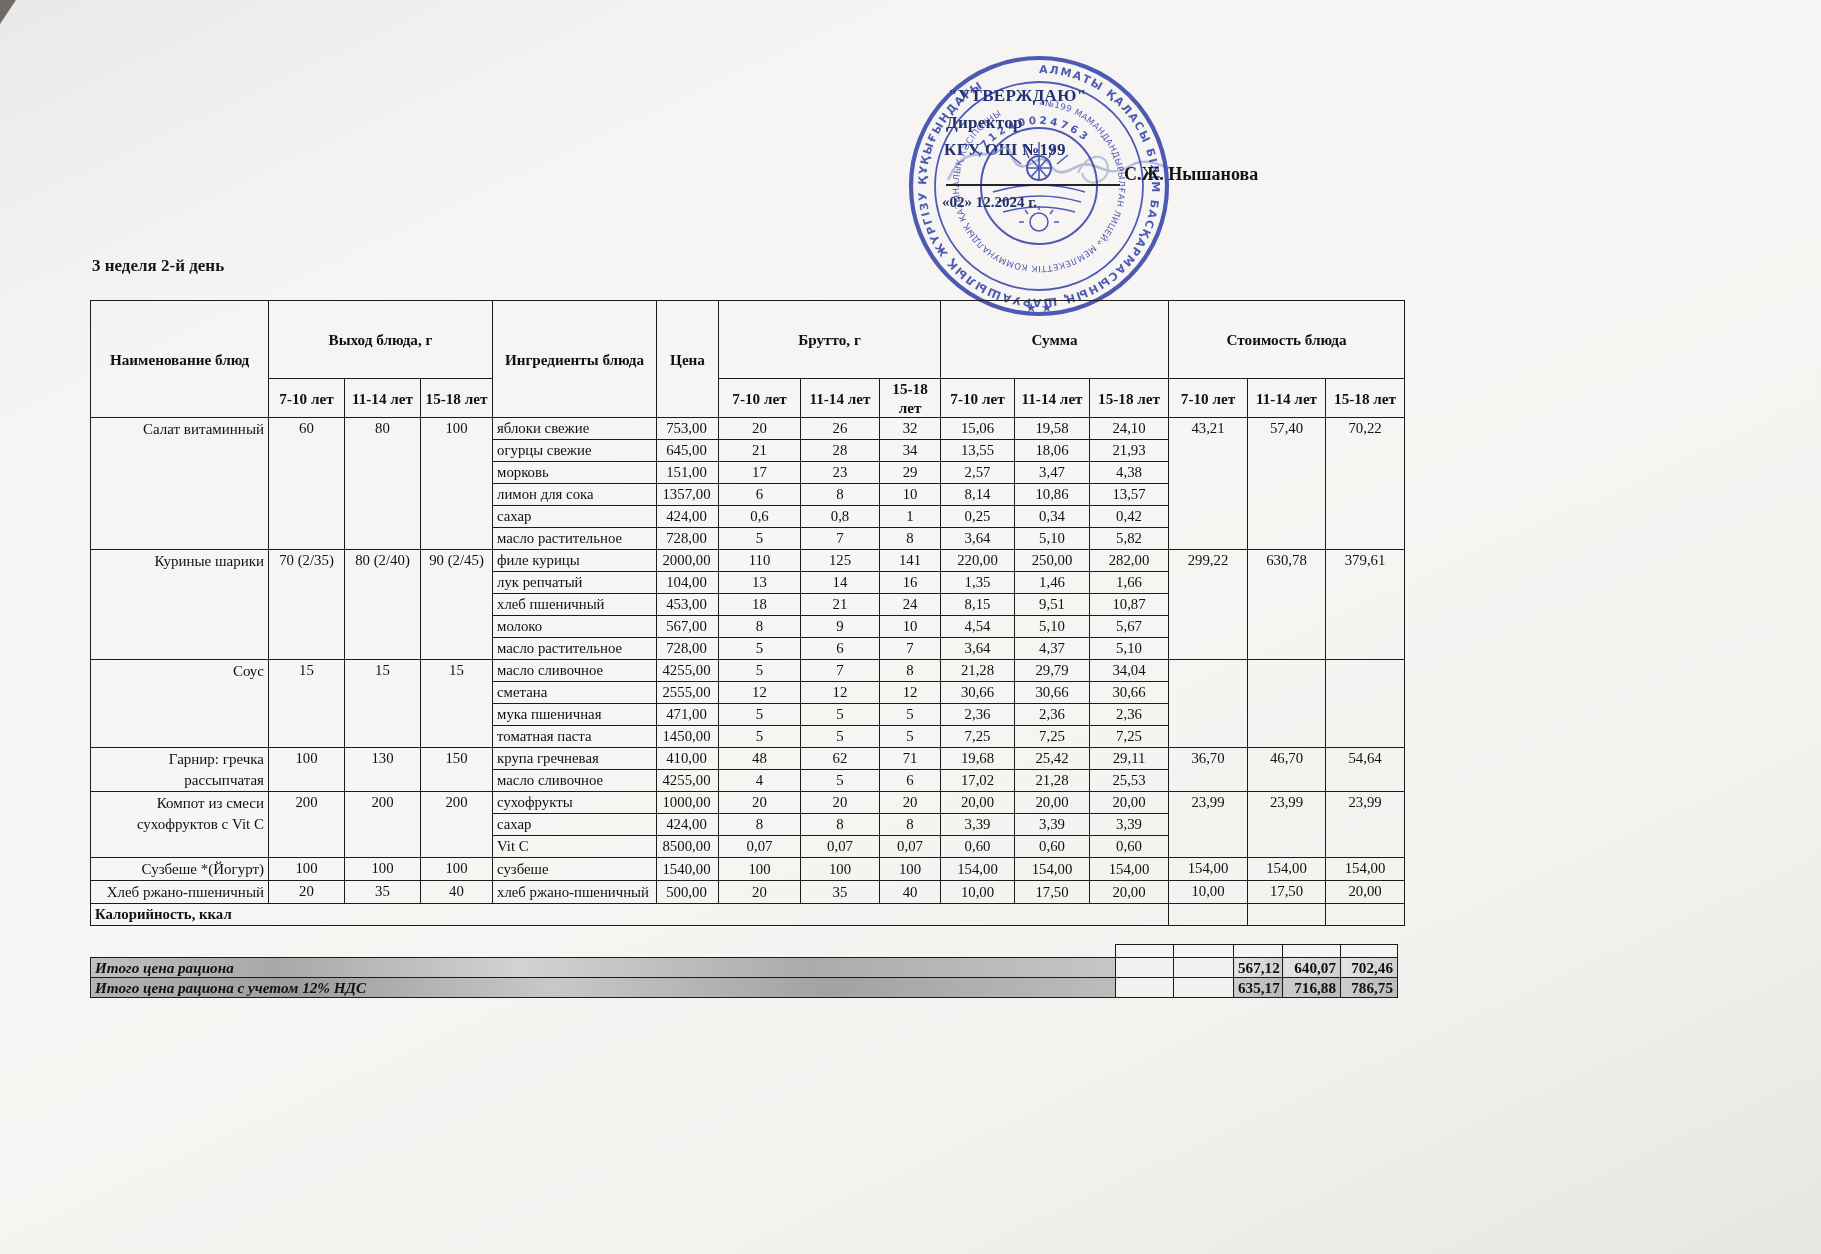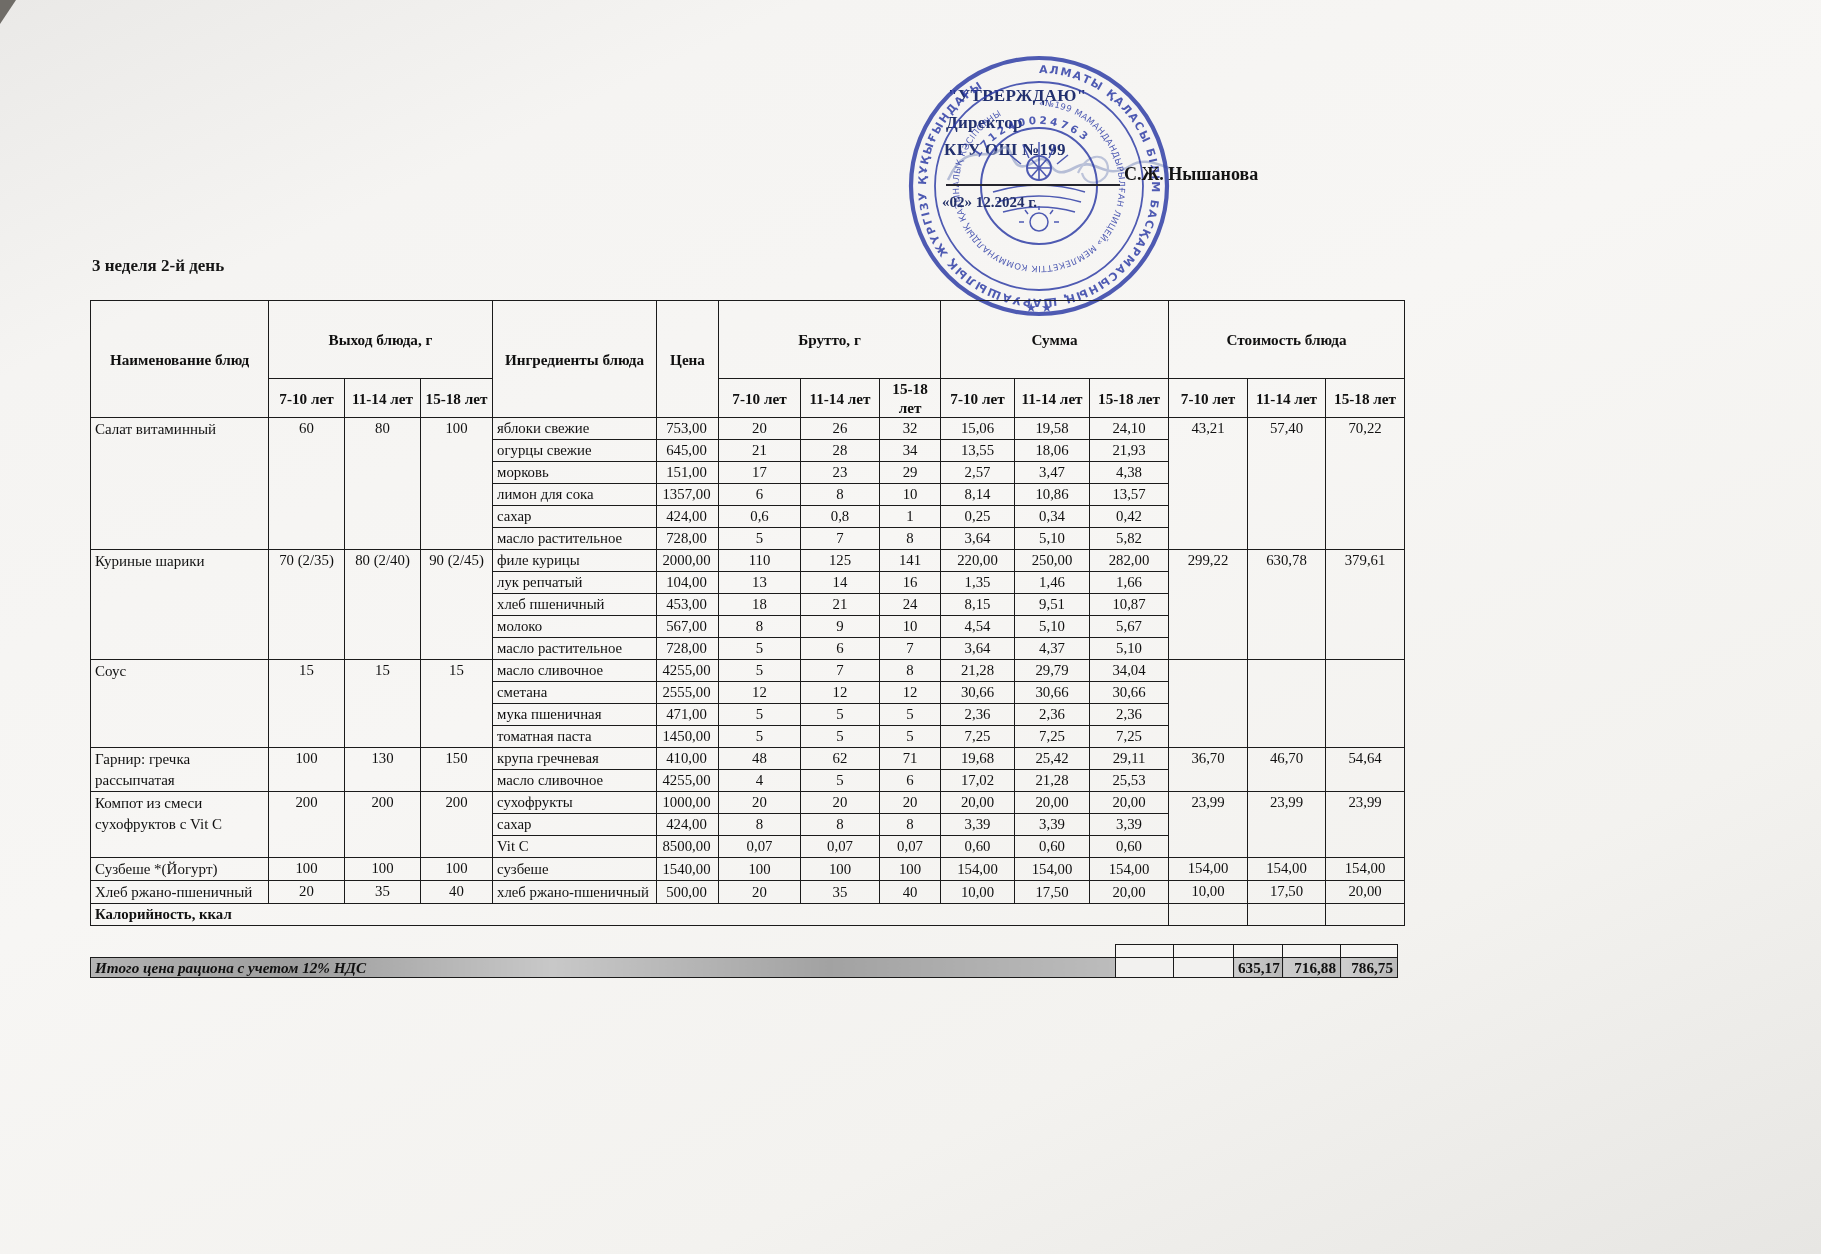--- a/index.html
+++ b/index.html
@@ -28,21 +28,21 @@
 
   
   .menu-table{ position:absolute; left:90px; top:300px; width:1314px; border-collapse:collapse; table-layout:fixed; }
   .menu-table th, .menu-table td{
     border:1.6px solid #1b1b1b; color:#101010; font-size:14.8px;
     padding:0 4px; overflow:hidden; white-space:nowrap; line-height:1.25;
   }
   .menu-table thead th{ font-weight:bold; text-align:center; vertical-align:middle; font-size:15.2px; white-space:normal; }
   .hrow1{ height:78px; } .hrow2{ height:37px; }
   .menu-table tbody td{ height:22px; }
-  td.dish-name{ vertical-align:top; text-align:left; white-space:normal; font-size:15px; line-height:1.4; padding-top:1px;margin-left:48px; }
+  td.dish-name{ vertical-align:top; text-align:right; white-space:normal; font-size:15px; line-height:1.4; padding-top:1px;margin-left:48px; }
   td.yield{ vertical-align:top; text-align:center; padding-top:1px; }
   td.ingredient{ text-align:left; }
   td.price{ text-align:center; padding-right:6px; }
   td.num{ text-align:center; }
   td.cost{ vertical-align:top; text-align:center; padding-top:1px;margin-left:48px; }
   td.calories{ font-weight:bold; text-align:left; height:23px; }
 
   
   .totals-table{ position:absolute; left:90px; top:944px; width:1307px; border-collapse:collapse; table-layout:fixed; }
   .totals-table td{ border:1.6px solid #1b1b1b; height:20px; font-size:15.2px; color:#101010; padding:0 4px; overflow:hidden; white-space:nowrap; }
@@ -447,20 +447,28 @@
     </colgroup>
     <tbody>
         <tr class="t-spacer">
       <td class="nb"></td>
       <td></td>
       <td></td>
       <td></td>
       <td></td>
       <td></td>
     </tr>
+    <tr class="t1">
+      <td class="t-label">Итого цена рациона</td>
+      <td class="t-empty"></td>
+      <td class="t-empty"></td>
+      <td class="t-val">567,12</td>
+      <td class="t-val">640,07</td>
+      <td class="t-val">702,46</td>
+    </tr>
     <tr class="t2">
       <td class="t-label">Итого цена рациона с учетом 12% НДС</td>
       <td class="t-empty"></td>
       <td class="t-empty"></td>
       <td class="t-val">635,17</td>
       <td class="t-val">716,88</td>
       <td class="t-val">786,75</td>
     </tr>
   </tbody>
     </table>

